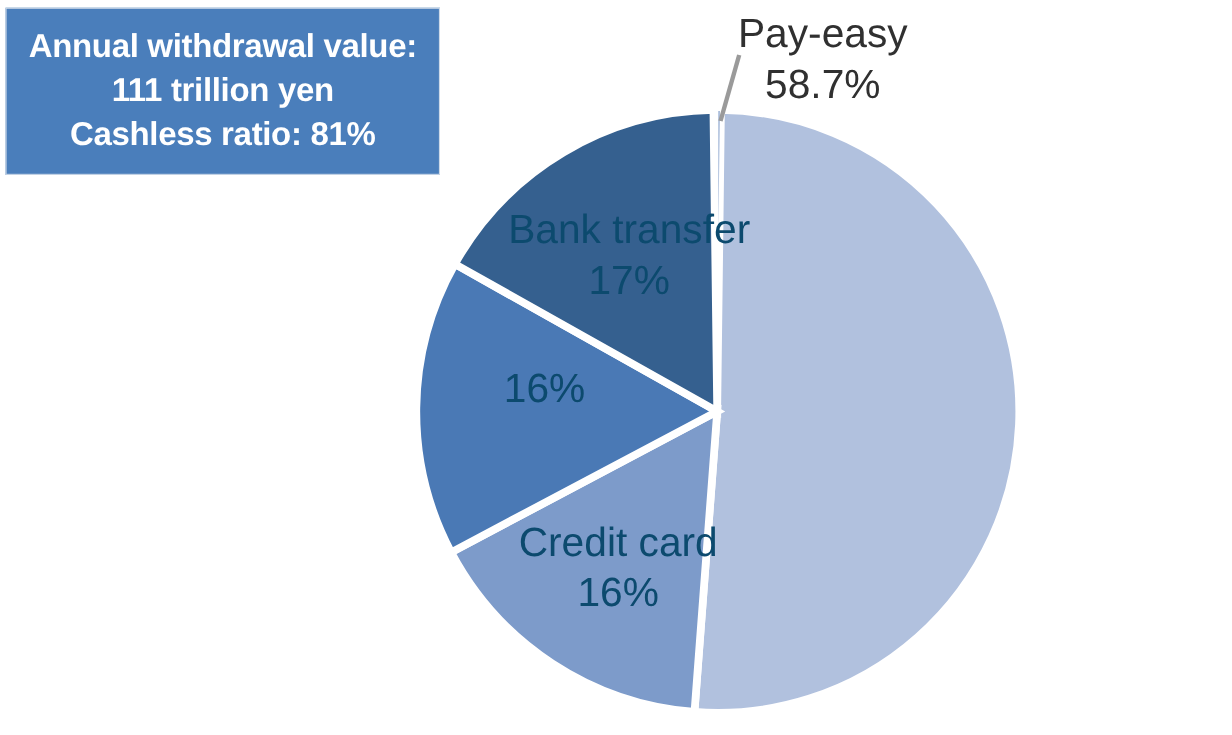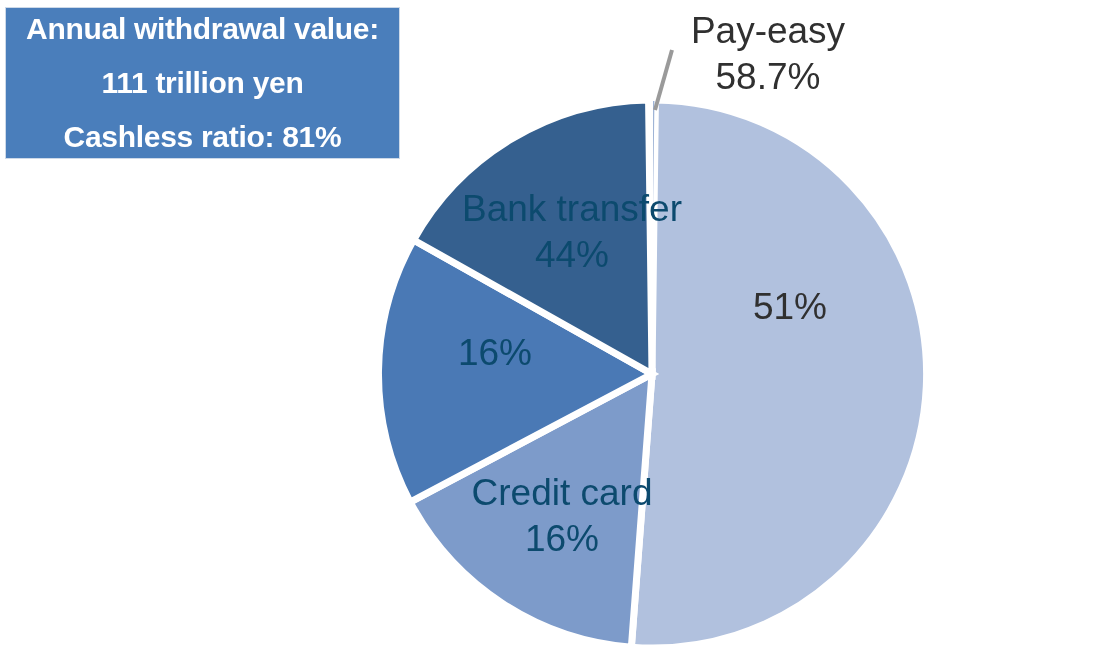--- a/index.html
+++ b/index.html
@@ -27,21 +27,21 @@
     top: 7px;
     width: 395px;
     height: 152px;
     background: #4a7ebb;
     border: 1px solid #cdd9e8;
     box-sizing: border-box;
     display: flex;
     flex-direction: column;
     align-items: center;
     justify-content: center;
-    gap: 16px;
+    gap: 2px;
   }
   #infobox .line {
     color: #ffffff;
     font-size: 30px;
     font-weight: bold;
     line-height: 38px;
     letter-spacing: -0.3px;
     white-space: nowrap;
     text-align: center;
   }
@@ -63,21 +63,21 @@
     pointer-events: none;
   }
   .slice-label .l1, .slice-label .l2 { display: block; }
   .label-white { color: #0c4a6e; }
   .label-dark  { color: #303030; }
 
   #label-cash          { left: 690px; top: 284px; width: 200px; }
   #label-credit-card   { left: 427px; top: 470px; width: 270px; }
   #label-direct-debit  { left: 360px; top: 330px; width: 270px; }
   #label-bank-transfer { left: 437px; top: 186px; width: 270px; }
-  #label-pay-easy      { left: 648px; top: 8px;  width: 240px; }
+  #label-pay-easy      { left: 628px; top: 8px;  width: 240px; }
 </style>
 </head>
 <body>
 
 <div id="canvas">
 
   <div id="infobox">
     <span class="line">Annual withdrawal value:</span>
     <span class="line">111 trillion yen</span>
     <span class="line">Cashless ratio: 81%</span>
@@ -92,35 +92,34 @@
     <path fill="#4a79b5" stroke="#ffffff" stroke-width="7" d="M 652 374 L 410.18 502.08 A 274 274 0 0 1 413.55 240.00 Z"></path>
 
     <path fill="#35608f" stroke="#ffffff" stroke-width="7" d="M 652 374 L 413.55 240.00 A 274 274 0 0 1 648.56 100.02 Z"></path>
 
     <path fill="#9fb4d6" stroke="#ffffff" stroke-width="2" d="M 652 374 L 652 100 A 274 274 0 0 1 655.44 100.02 Z"></path>
 
     <line x1="655" y1="110" x2="672" y2="50" stroke="#9a9a9a" stroke-width="4"></line>
   </svg>
 
   <div class="slice-label label-dark" id="label-cash">
-    <span class="l2">51%</span>
   </div>
 
   <div class="slice-label label-white" id="label-credit-card">
     <span class="l1">Credit card</span>
     <span class="l2">16%</span>
   </div>
 
   <div class="slice-label label-white" id="label-direct-debit">
     <span class="l2">16%</span>
   </div>
 
   <div class="slice-label label-white" id="label-bank-transfer">
     <span class="l1">Bank transfer</span>
-    <span class="l2">44%</span>
+    <span class="l2">17%</span>
   </div>
 
   <div class="slice-label label-dark" id="label-pay-easy">
     <span class="l1">Pay-easy</span>
     <span class="l2">58.7%</span>
   </div>
 
 </div>
 
 </body></html>

